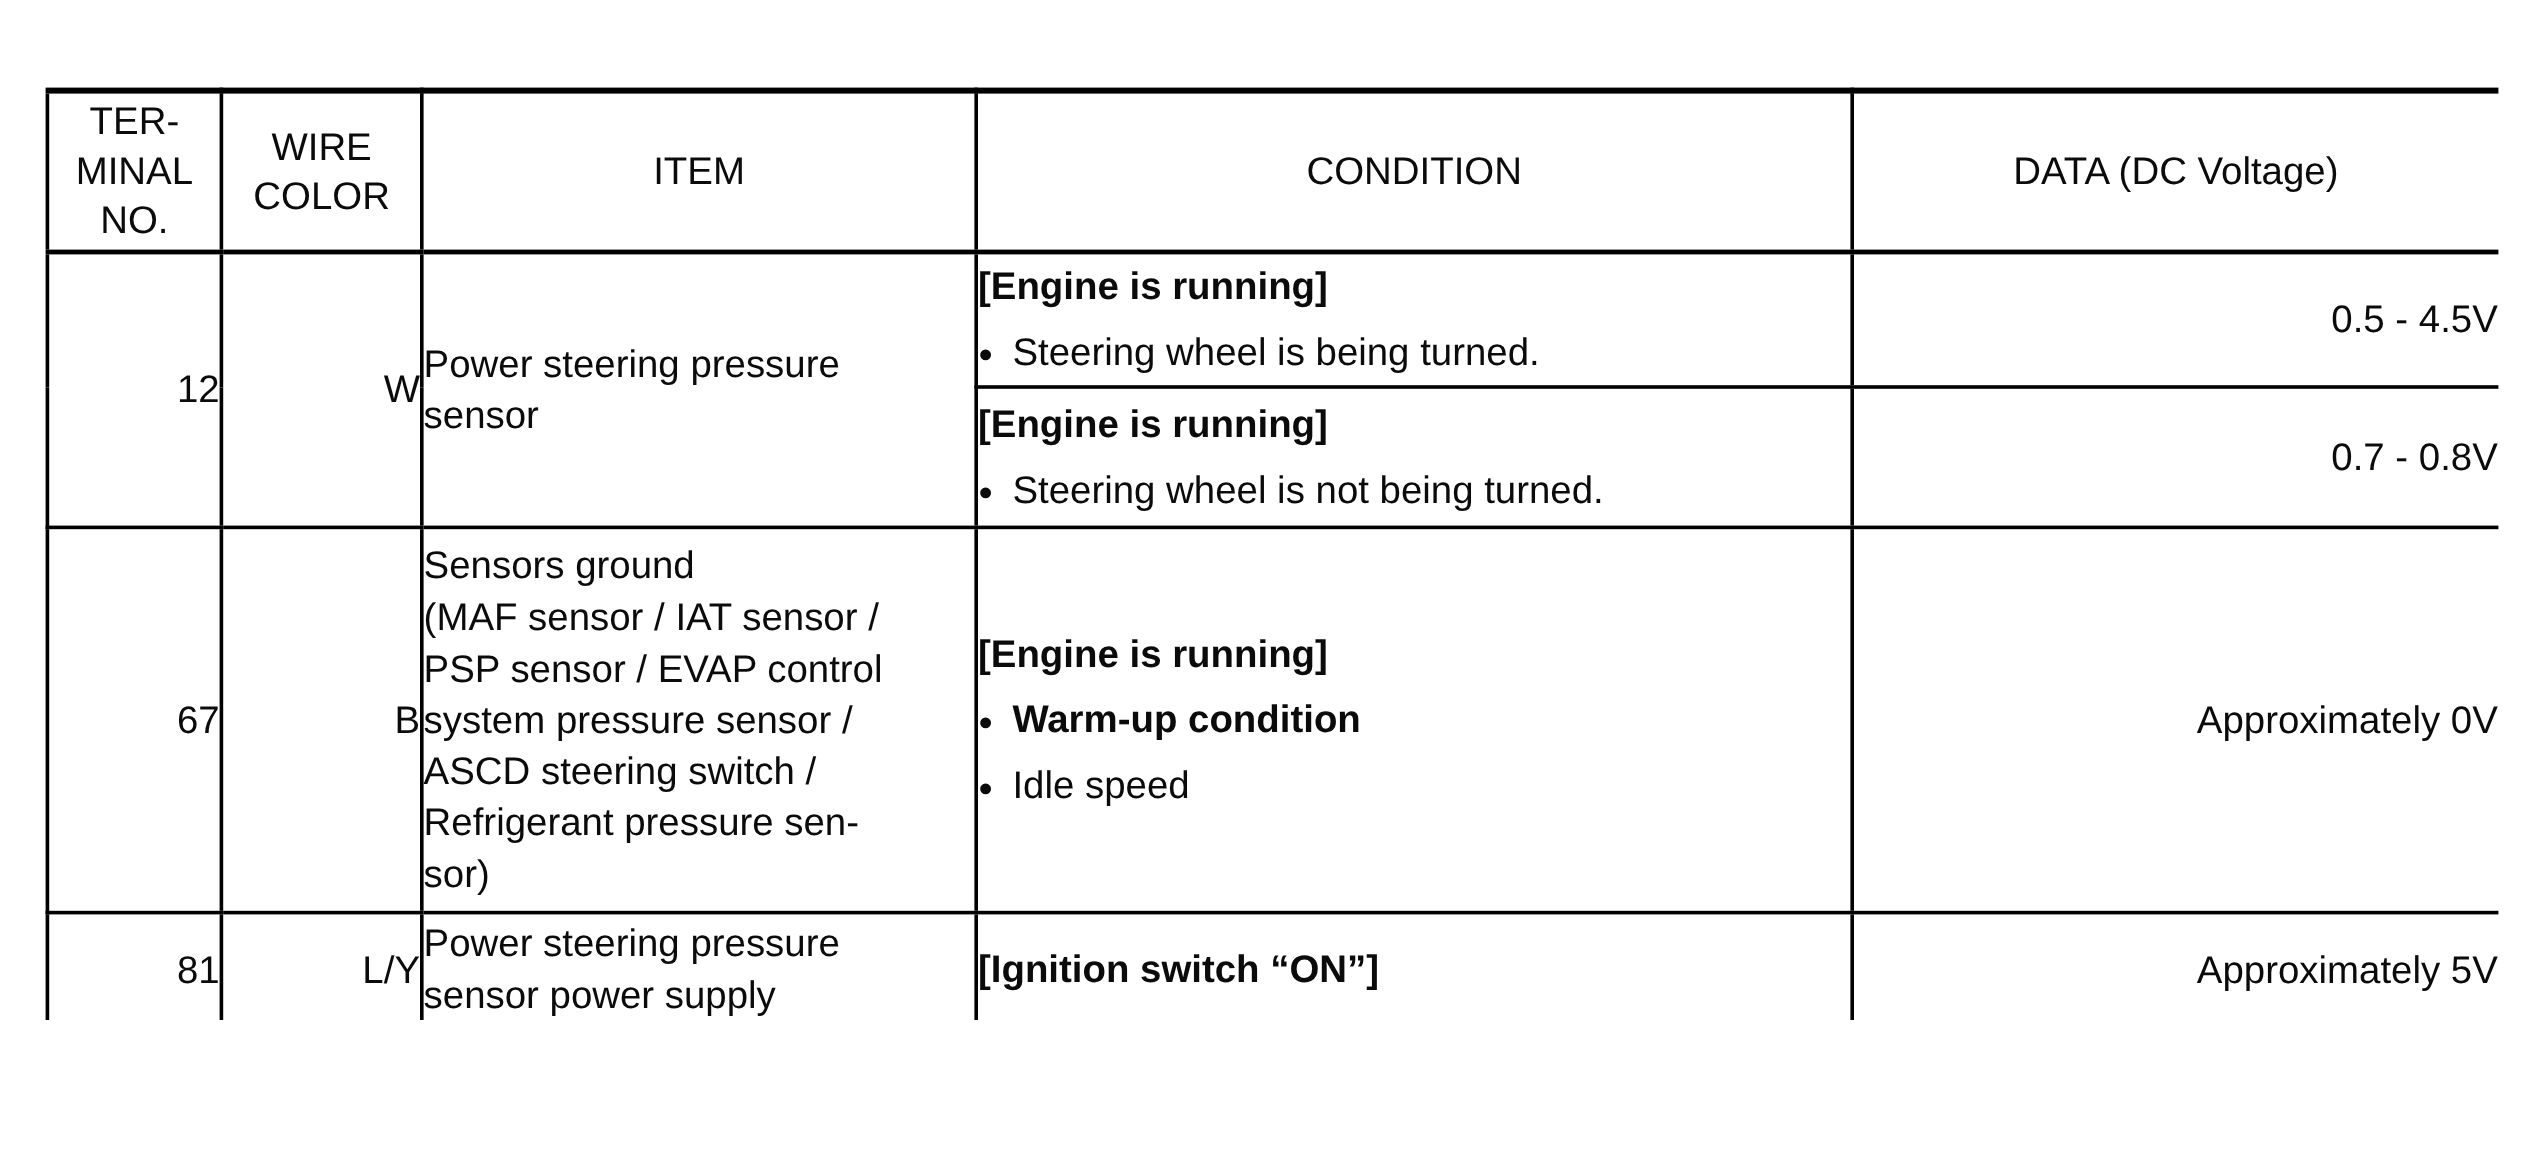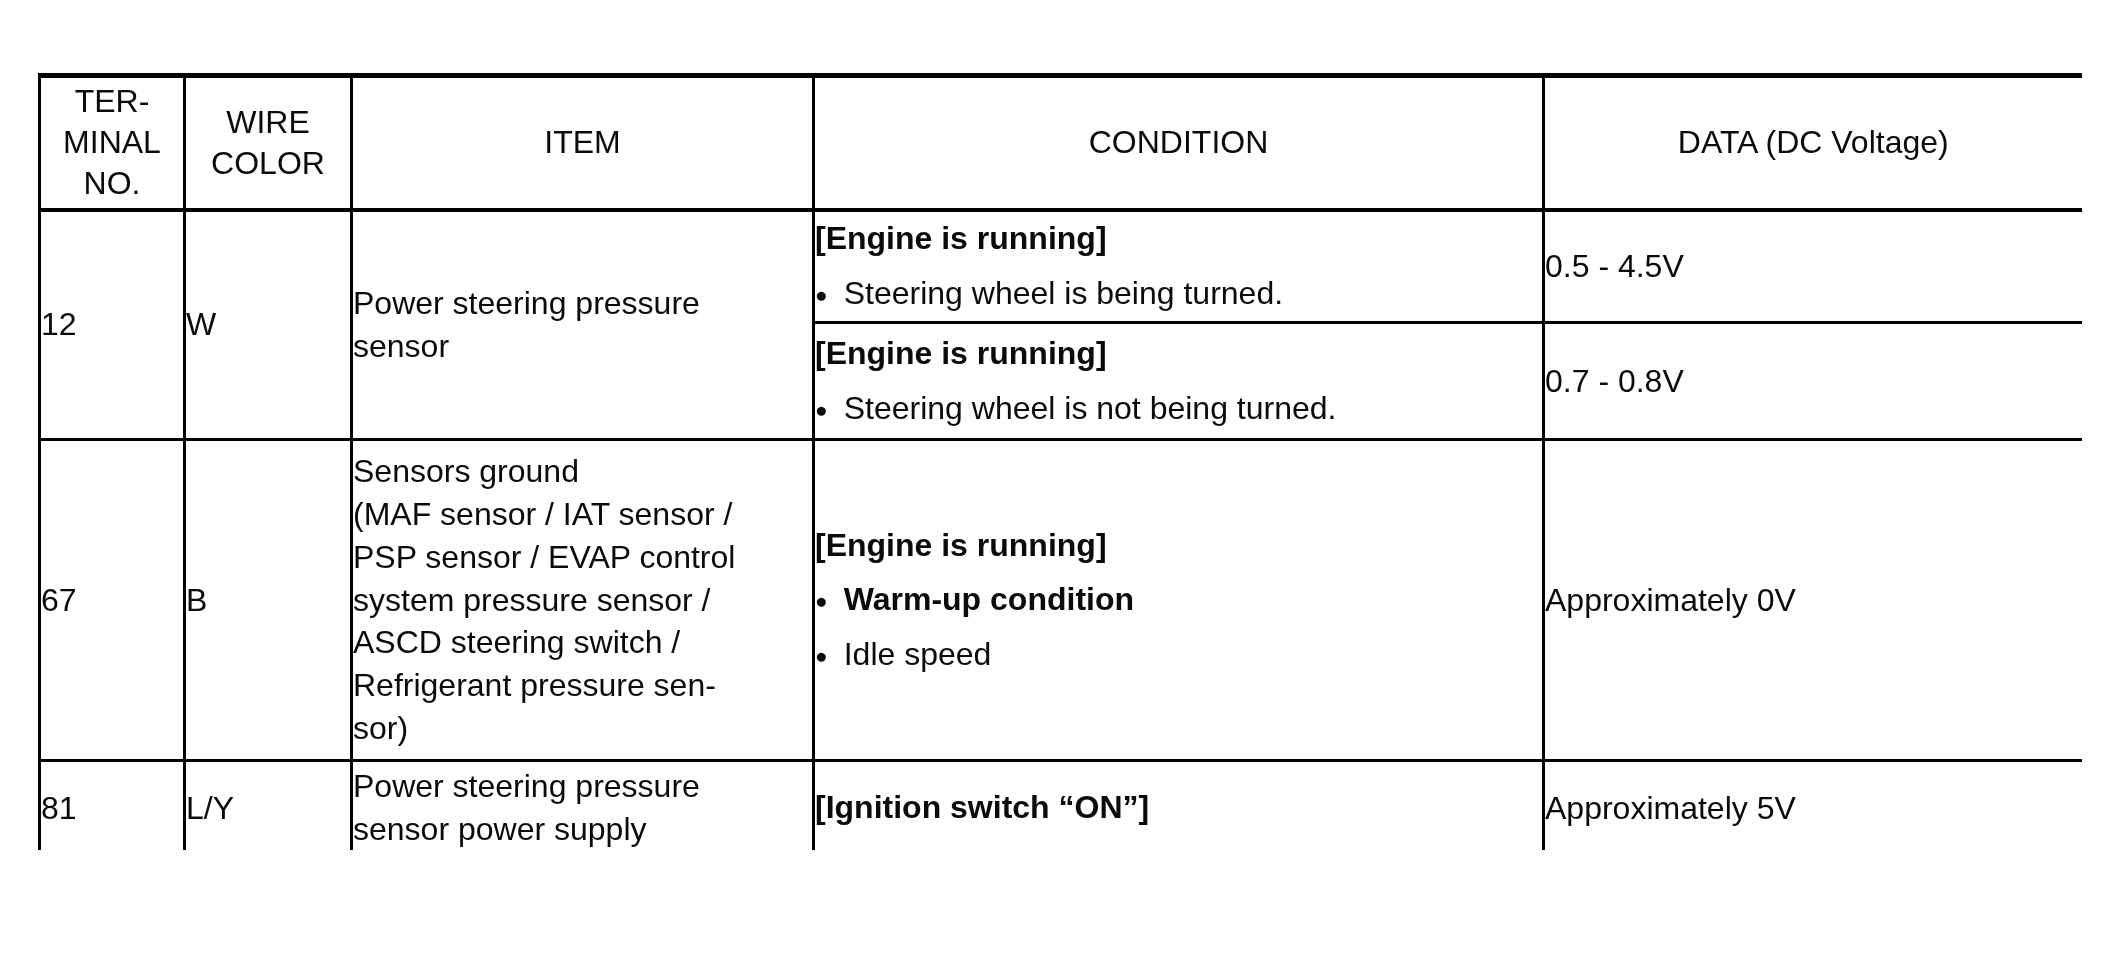--- a/index.html
+++ b/index.html
@@ -49,35 +49,36 @@
     white-space: pre-line;
     line-height: 1.28;
     font-size: 33px;
   }
   tr.r1a > td { border-bottom: 3px solid #000; }
   tr.r1b > td { border-bottom: 3px solid #000; }
   tr.r2  > td { border-bottom: 3px solid #000; }
   tr.r3  > td { border-bottom: none; }
 
   td.c-term, td.c-wire {
-    text-align: left;
+    text-align: right;
     font-size: 33px;
   }
   td.c-item {
     padding: 8px 14px 8px 22px;
     white-space: pre-line;
     line-height: 1.34;
   }
   td.c-cond {
     padding: 12px 18px 12px 26px;
     line-height: 1.3;
   }
   td.c-data {
     padding-left: 24px;
     padding-right: 10px;
+    text-align: right;
   }
 
   .cond-line { display: block; }
   .cond-line + .cond-line { margin-top: 13px; }
   .cond-state { font-weight: 700; }
   .bullet-row { display: flex; align-items: baseline; }
   .bullet-dot {
     flex: 0 0 auto;
     font-size: 21px;
     line-height: 1;

